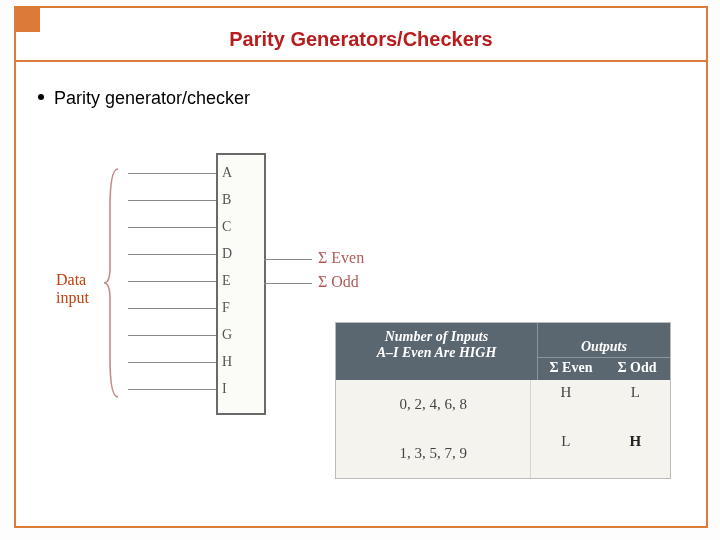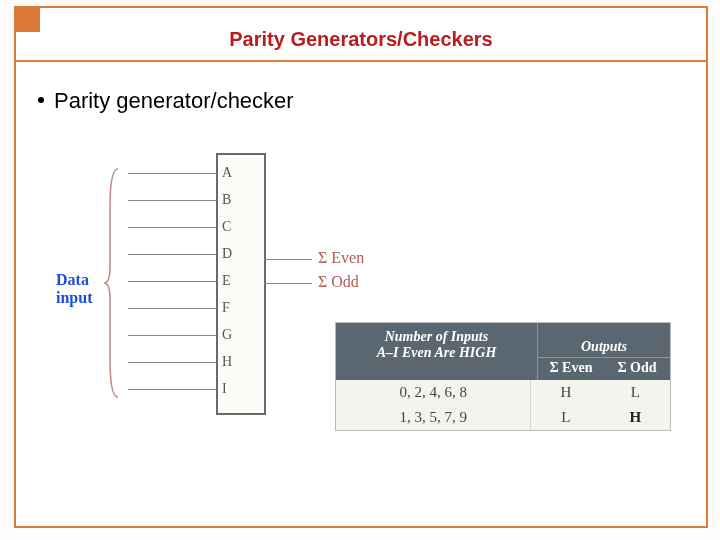--- a/index.html
+++ b/index.html
@@ -52,21 +52,21 @@
     left: -2px;
     top: 52px;
     width: 694px;
     height: 0;
     border-top: 2px solid #dc7a3a;
   }
   .bullet {
     position: absolute;
     left: 22px;
     top: 80px;
-    font-size: 22px;
+    font-size: 18px;
     color: #000;
   }
   .bullet-dot {
     display: inline-block;
     width: 6px;
     height: 6px;
     background: #000;
     border-radius: 50%;
     vertical-align: middle;
     margin-right: 10px;
@@ -101,23 +101,22 @@
     font-size: 14px;
     color: #555;
     width: 20px;
     text-align: left;
   }
   .data-input-label {
     position: absolute;
     left: 0;
     top: 118px;
     font-size: 16px;
-    color: #1d4ed8;
+    color: #c2410c;
     line-height: 18px;
-    font-weight: bold;
   }
   .brace {
     position: absolute;
     left: 48px;
     top: 14px;
     width: 18px;
     height: 232px;
   }
   .brace svg { width: 100%; height: 100%; }
   .out-line {
@@ -179,21 +178,21 @@
     padding: 2px 0 4px 0;
   }
   .ptable-body-row {
     display: flex;
     font-size: 15px;
     color: #444;
   }
   .ptable-body-row > div:first-child {
     flex: 1.4;
     text-align: center;
-    padding: 4px 0;
+    padding: 16px 0;
     border-right: 1px solid #d6d6d0;
   }
   .ptable-body-row .ocell {
     flex: 0.5;
     text-align: center;
     padding: 4px 0;
   }
   .bold { font-weight: bold; color: #222; }
 
 </style>

